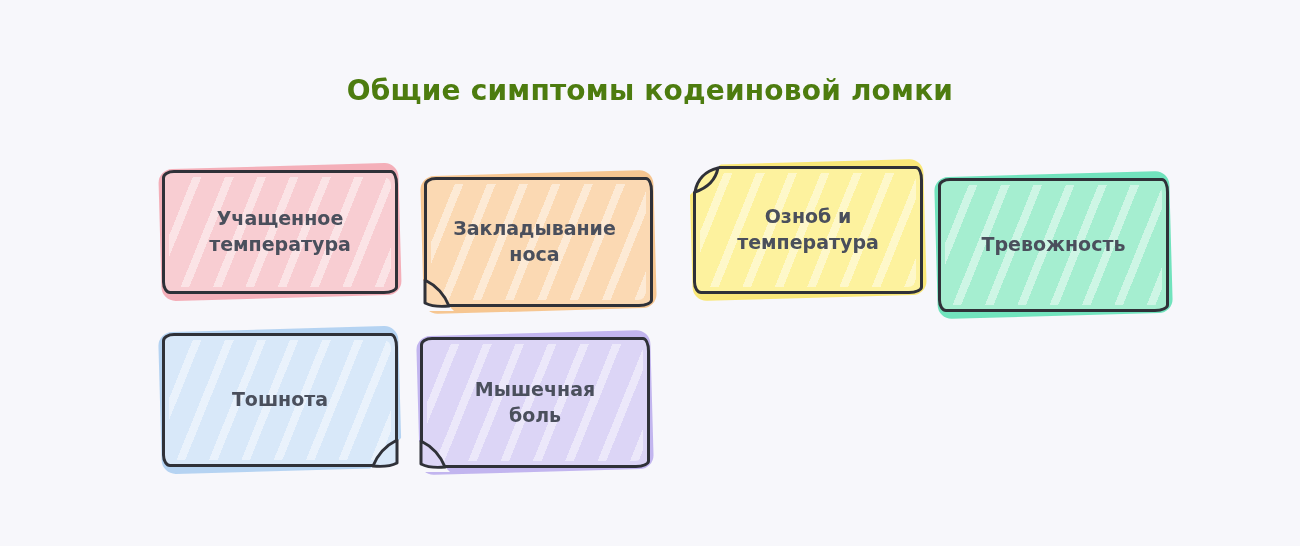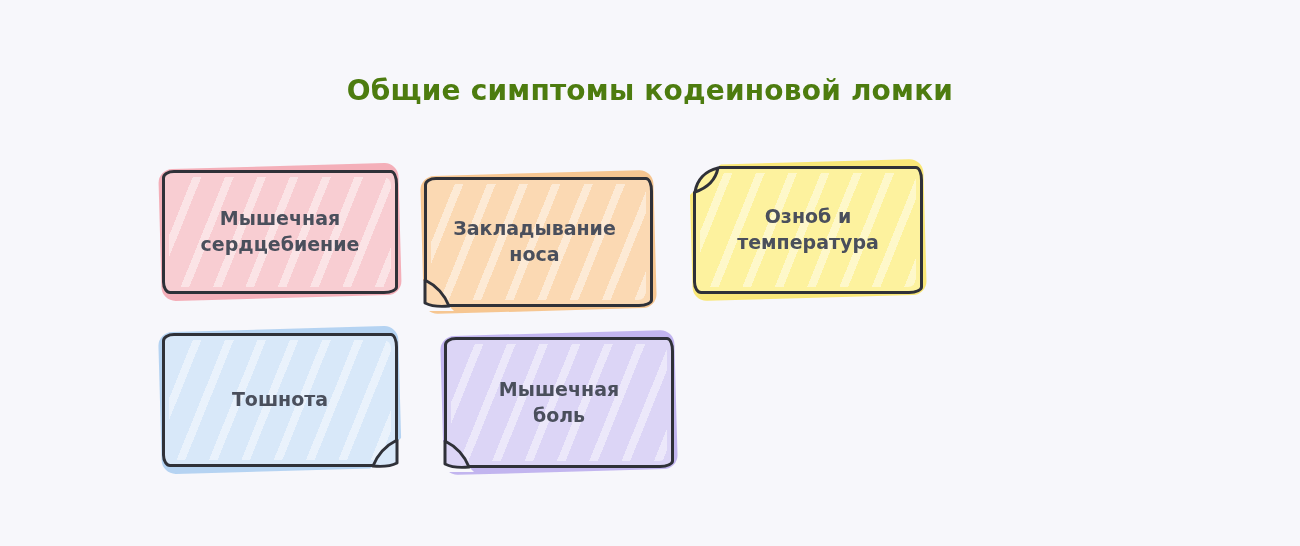--- a/index.html
+++ b/index.html
@@ -40,57 +40,60 @@
       rgba(255,255,255,.45) 22px 30px);
   }
   .card-label { position:relative; z-index:2; }
 
   
   .p0 { left:162px; top:170px; width:236px; height:124px; }
   .p1 { left:424px; top:177px; width:229px; height:130px; }
   .p2 { left:681px; top:166px; width:230px; height:128px;margin-left:12px; }
   .p3 { left:938px; top:178px; width:231px; height:134px; }
   .p4 { left:162px; top:333px; width:236px; height:134px; }
-  .p5 { left:444px; top:337px; width:230px; height:131px; }
+  .p5 { left:420px; top:337px; width:230px; height:131px; }
 
   
   .fold { position:absolute; width:38px; height:38px; z-index:3; overflow:visible; }
   .fold-bl { left:-4px;  bottom:-4px; }
   .fold-tl { left:-4px;  top:-4px; }
   .fold-br { right:-4px; bottom:-4px; }
   .fold .cut  { fill:var(--pagebg,#f7f7fb); stroke:none; }
   .fold .flap { fill:var(--fill,#fff); stroke:#2f3138; stroke-width:3; stroke-linejoin:round; }
 </style>
 </head>
 <body style="background: rgb(247, 247, 251);">
 
 <div class="canvas">
 
   <h1 class="title">Общие симптомы кодеиновой ломки</h1>
 
   <div class="card p0" style="background: rgb(248, 205, 210); --fill: #f8cdd2; --accent: #f3a2ad;">
-    <span class="card-label">Мышечная сердцебиение</span>
+    <span class="card-label">Учащенное температура</span>
   </div>
 
   <div class="card p1" style="background: rgb(251, 217, 179); padding-left: 16px; --fill: #fbd9b3; --accent: #f6bd7e;">
     <span class="card-label">Закладывание носа</span>
     <svg class="fold fold-bl" viewBox="0 0 38 38">
       <path class="cut" d="M-3 7 L-3 41 L31 41 Z"></path>
       <path class="flap" d="M2 10 C 14 16 22 26 26 36 C 16 37 8 36 2 33 Z"></path>
     </svg>
   </div>
 
   <div class="card p2" style="background: rgb(253, 242, 158); --fill: #fdf29e; --accent: #f9e460;">
     <span class="card-label">Озноб и температура</span>
     <svg class="fold fold-tl" viewBox="0 0 38 38">
       <path class="cut" d="M-3 -3 L31 -3 L-3 31 Z"></path>
       <path class="flap" d="M3 27 C 5 15 13 6 26 3 C 24 13 18 22 3 27 Z"></path>
     </svg>
   </div>
 
+  <div class="card p3" style="background: rgb(165, 238, 208); --fill: #a5eed0; --accent: #59dfb2;">
+    <span class="card-label">Тревожность</span>
+  </div>
 
   <div class="card p4" style="background: rgb(216, 232, 249); --fill: #d8e8f9; --accent: #a9cdf0;">
     <span class="card-label">Тошнота</span>
     <svg class="fold fold-br" viewBox="0 0 38 38">
       <path class="cut" d="M41 7 L41 41 L7 41 Z"></path>
       <path class="flap" d="M36 10 C 24 16 16 26 12 36 C 22 37 30 36 36 33 Z"></path>
     </svg>
   </div>
 
   <div class="card p5" style="background: rgb(220, 213, 246); --fill: #dcd5f6; --accent: #b9a9ec;">

